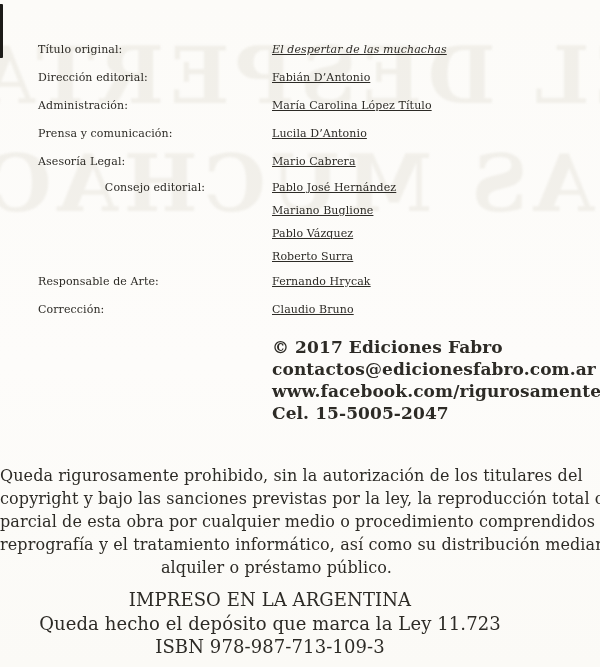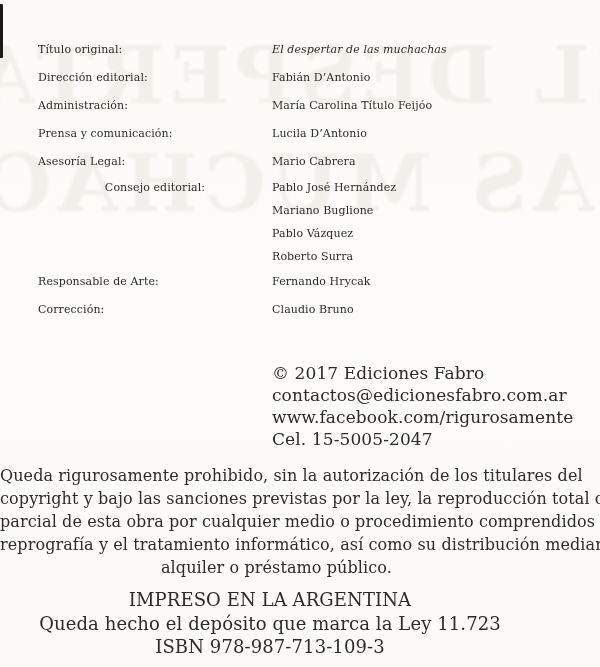--- a/index.html
+++ b/index.html
@@ -47,32 +47,33 @@
   }
 
   .credits {
     position: absolute;
     left: 38px; top: 36px; right: 8px;
     font-size: 11px;
     letter-spacing: 0.1px;
   }
   .credit-row { display: flex; align-items: flex-start; line-height: 28px; }
   .credit-label { width: 234px; flex: 0 0 234px; }
-  .credit-value { flex: 1; }
+  .credit-value { flex: 1; text-decoration: underline; }
   .credit-value.italic { font-style: italic; }
   .credit-multi .credit-value div { line-height: 23px; }
   .credit-multi { line-height: 23px; }
   .credit-multi .credit-label { line-height: 23px; text-align: center; }
 
   .contact {
     position: absolute;
-    left: 272px; top: 362px;
+    left: 272px; top: 336px;
     font-size: 17px;
     line-height: 22px;
     letter-spacing: 0.1px;
+    font-weight: bold;
   }
 
   .legal {
     position: absolute;
     left: 0; top: 464px;
     width: 553px;
     text-align: center;
     font-size: 16px;
     line-height: 23px;
     letter-spacing: 0.1px;
@@ -108,21 +109,21 @@
       <div class="credit-value italic">El despertar de las muchachas</div>
     </div>
 
     <div class="credit-row">
       <div class="credit-label">Dirección editorial:</div>
       <div class="credit-value">Fabián D’Antonio</div>
     </div>
 
     <div class="credit-row">
       <div class="credit-label">Administración:</div>
-      <div class="credit-value">María Carolina Título Feijóo</div>
+      <div class="credit-value">María Carolina López Título</div>
     </div>
 
     <div class="credit-row">
       <div class="credit-label">Prensa y comunicación:</div>
       <div class="credit-value">Lucila D’Antonio</div>
     </div>
 
     <div class="credit-row">
       <div class="credit-label">Asesoría Legal:</div>
       <div class="credit-value">Mario Cabrera</div>

